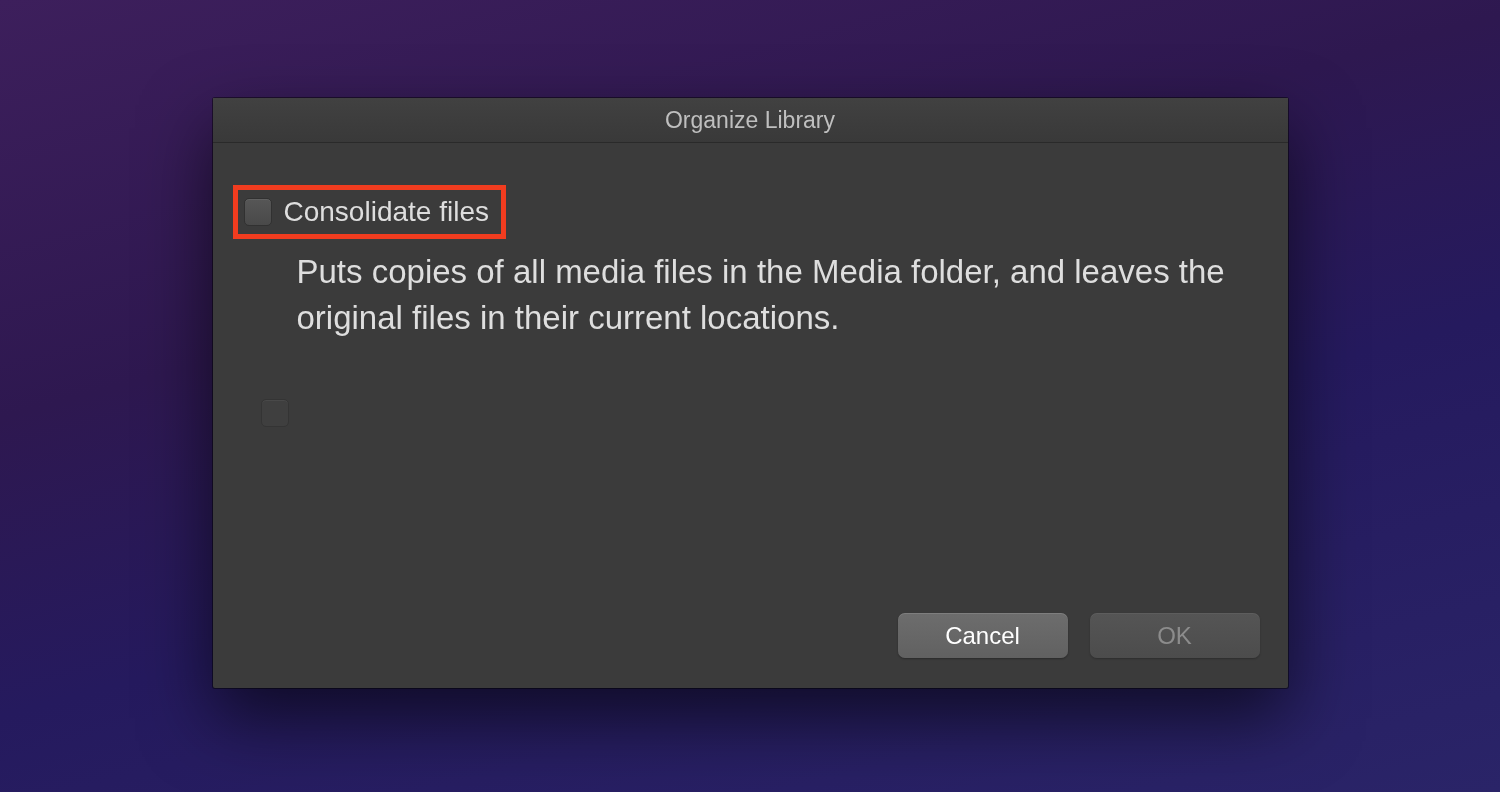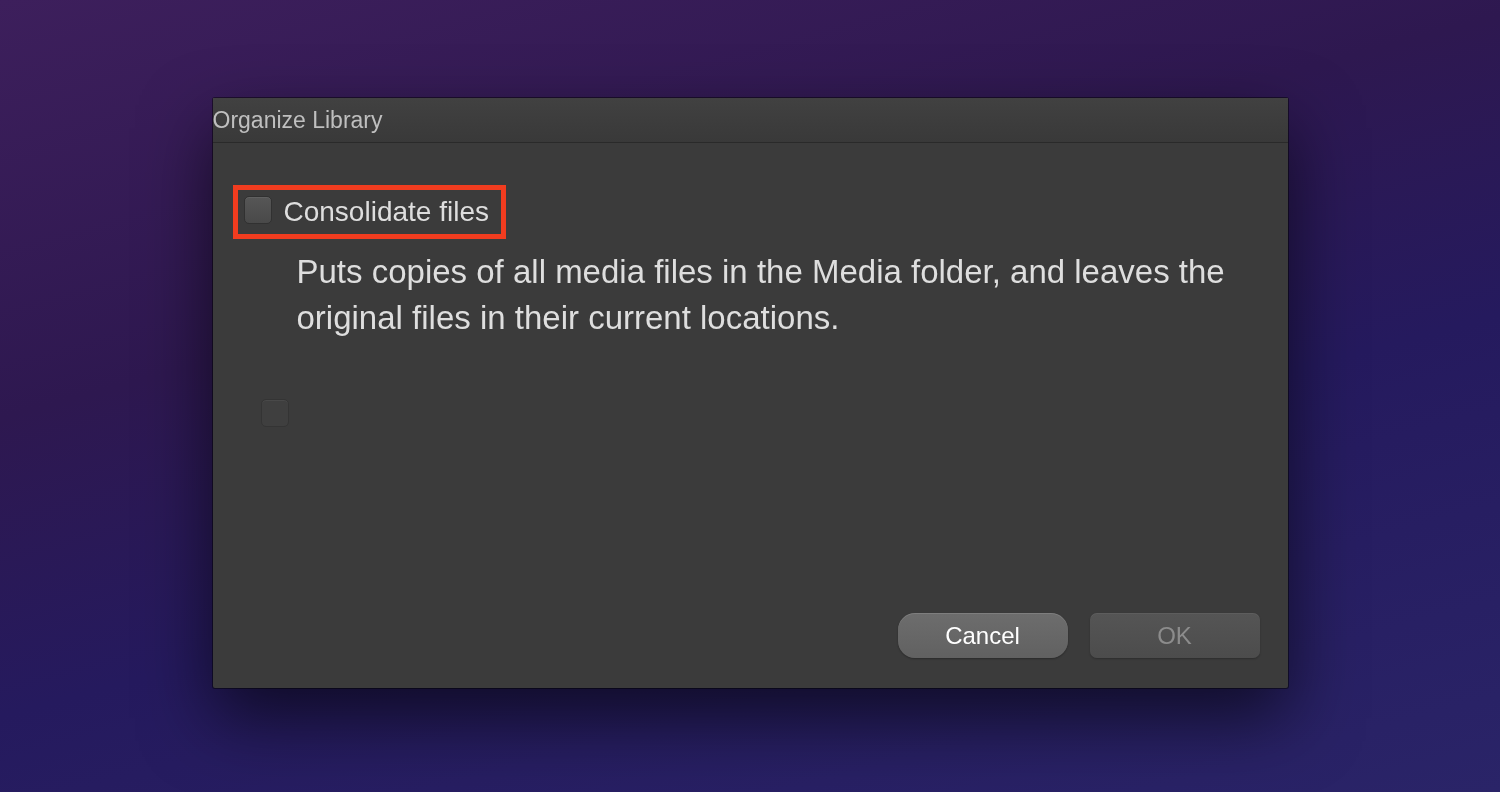--- a/index.html
+++ b/index.html
@@ -27,20 +27,21 @@
       box-shadow: 0 30px 70px rgba(0,0,0,0.6), 0 0 0 1px rgba(0,0,0,0.45);
       display: flex;
       flex-direction: column;
       position: relative;
       top: -3px;
     }
     .titlebar {
       height: 45px;
       display: flex;
       align-items: center;
+      justify-content: center;
       border-bottom: 1px solid #2a2a2a;
       background: linear-gradient(#414141, #393939);
     }
     .titlebar-text {
       color: #bfbfbf;
       font-size: 23px;
       font-weight: 400;
     }
     .content {
       flex: 1;
@@ -50,20 +51,21 @@
       margin-bottom: 58px;
     }
     .option-row {
       display: flex;
       align-items: center;
       gap: 12px;
       margin-bottom: 10px;
     }
     .highlight-box {
       display: inline-flex;
+      align-items: center;
       border: 5px solid #f13c1f;
       padding: 6px 12px 6px 6px;
       gap: 12px;
     }
     .checkbox {
       width: 28px;
       height: 28px;
       background: linear-gradient(#565656, #494949);
       border: 1px solid #313131;
       border-radius: 5px;
@@ -108,21 +110,20 @@
       border-radius: 7px;
       font-size: 24px;
       border: none;
       cursor: pointer;
       font-family: inherit;
     }
     .btn-cancel {
       background: linear-gradient(#6d6d6d, #616161);
       color: #ffffff;
       box-shadow: inset 0 1px 0 rgba(255,255,255,0.12), 0 1px 2px rgba(0,0,0,0.3);
-      border-radius: 17px;
     }
     .btn-ok {
       background: linear-gradient(#555555, #4c4c4c);
       color: #8c8c8c;
       box-shadow: inset 0 1px 0 rgba(255,255,255,0.05), 0 1px 2px rgba(0,0,0,0.25);
     }
   </style>
 </head>
 <body>
 

